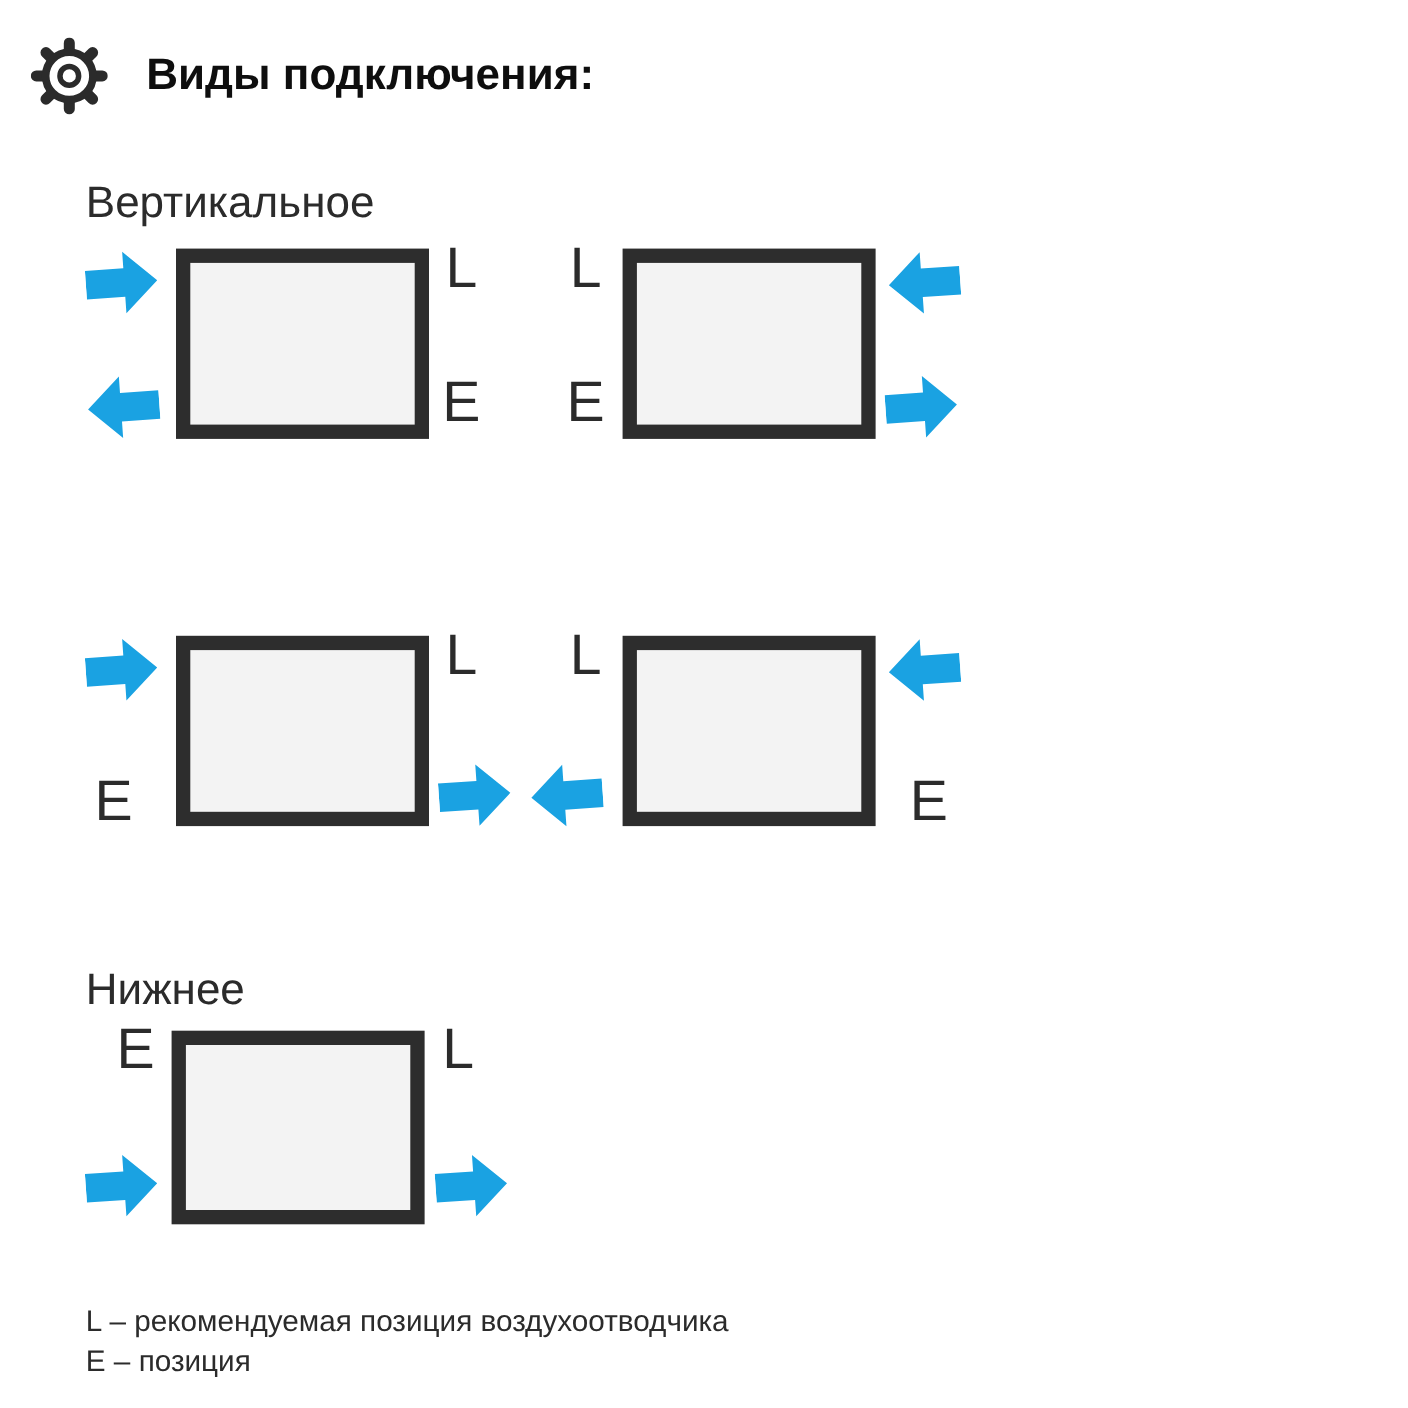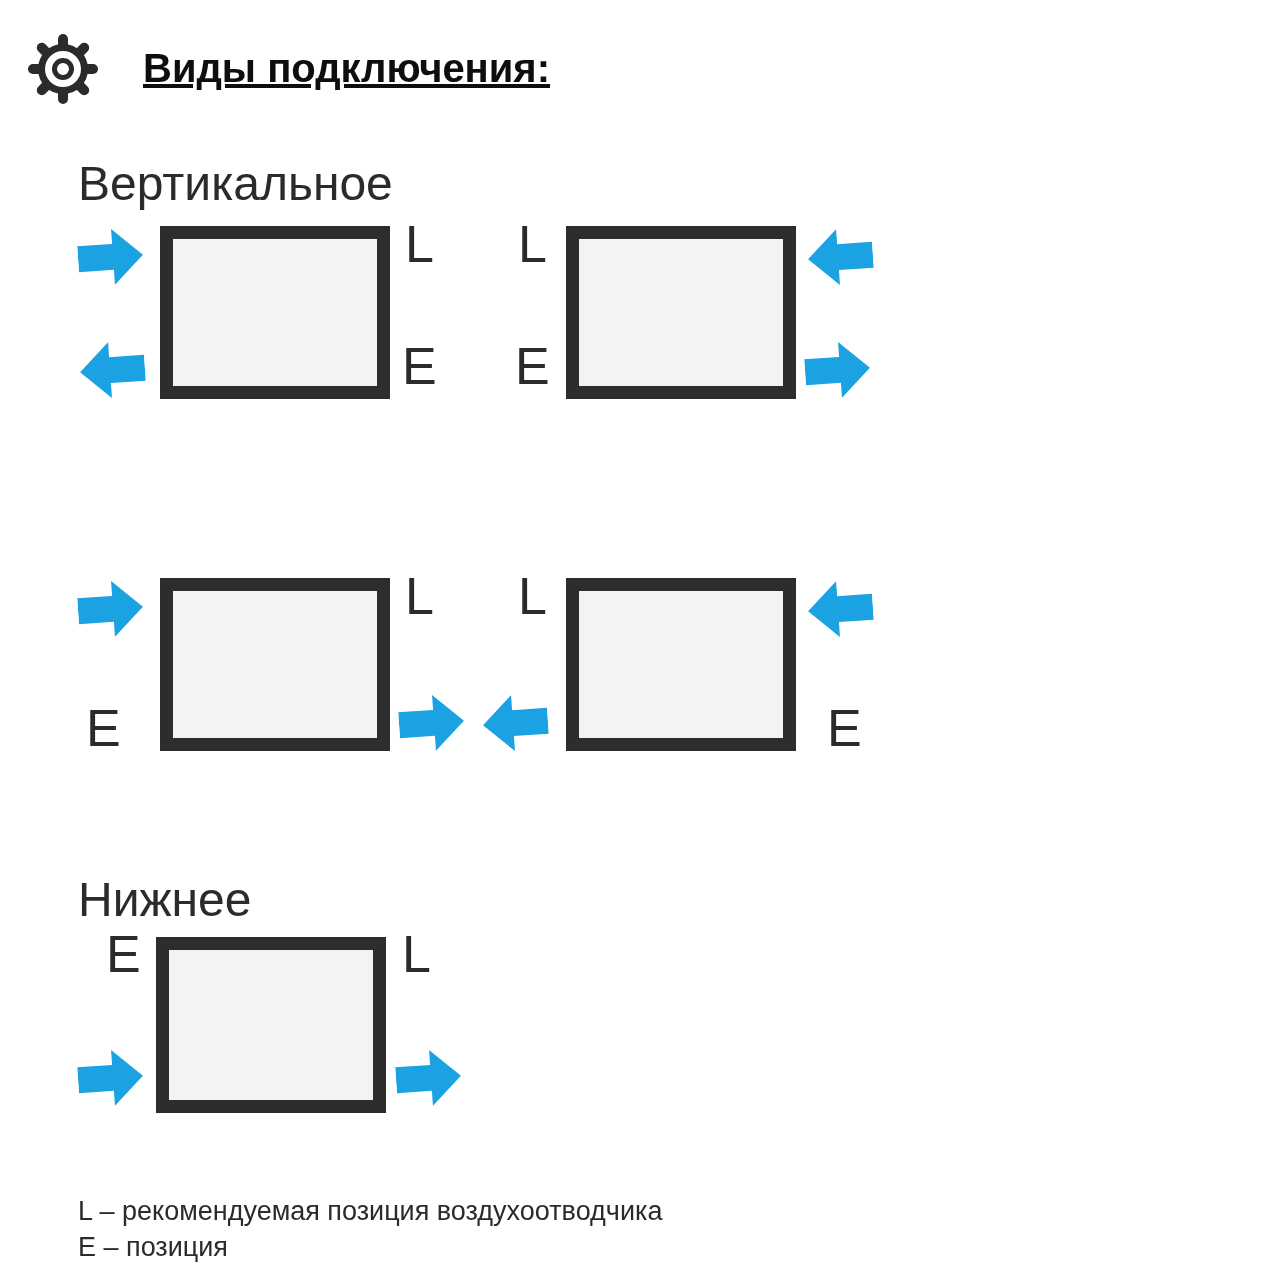--- a/index.html
+++ b/index.html
@@ -2,29 +2,29 @@
 <html><head>
 <meta charset="utf-8">
 <style>
   html,body{margin:0;padding:0;background:#ffffff;}
   .canvas{
     position:relative;width:1280px;height:1280px;background:#ffffff;overflow:hidden;
     font-family:"Liberation Sans","DejaVu Sans",sans-serif;color:#2b2b2b;
   }
   .abs{position:absolute;}
   .page-title{font-size:40px;font-weight:700;color:#0e0e0e;line-height:44px;white-space:nowrap;}
-  .section-title{font-size:48px;font-weight:400;color:#2b2b2b;line-height:44px;white-space:nowrap;}
+  .section-title{font-size:40px;font-weight:400;color:#2b2b2b;line-height:44px;white-space:nowrap;}
   .radiator{
     width:230px;height:173px;box-sizing:border-box;
     border:13px solid #2d2d2d;background:#f3f3f3;
   }
   .port-label{font-size:52px;font-weight:400;color:#2b2b2b;line-height:52px;}
   .arrow{width:66px;height:58px;transform:rotate(-4deg);}
   .arrow svg{display:block;width:66px;height:58px;}
-  .legend{font-size:27px;font-weight:400;color:#2b2b2b;line-height:36px;margin-top:10px;}
+  .legend{font-size:27px;font-weight:400;color:#2b2b2b;line-height:36px;}
   .gear{width:70px;height:70px;}
 </style>
 </head>
 <body>
 
 <div class="canvas">
 
   <svg style="position:absolute;width:0;height:0" aria-hidden="true">
     <defs>
       <polygon id="arrow-right-shape" points="0,16 35,16 35,1 65,29 35,57 35,42 0,42" fill="#1aa2e2"></polygon>
@@ -41,21 +41,21 @@
         <line x1="56" y1="35" x2="65" y2="35" stroke-width="10"></line>
         <line x1="20.2" y1="20.2" x2="13.8" y2="13.8" stroke-width="10"></line>
         <line x1="49.8" y1="49.8" x2="56.2" y2="56.2" stroke-width="10"></line>
         <line x1="49.8" y1="20.2" x2="56.2" y2="13.8" stroke-width="10"></line>
         <line x1="20.2" y1="49.8" x2="13.8" y2="56.2" stroke-width="10"></line>
       </g>
       <circle cx="35" cy="35" r="21.5" fill="#ffffff" stroke="#2b2b2b" stroke-width="7"></circle>
       <circle cx="35" cy="35" r="8.5" fill="#ffffff" stroke="#2b2b2b" stroke-width="5"></circle>
     </svg>
   </div>
-  <div class="abs page-title" style="left:143px;top:46px;text-decoration:underline;">Виды подключения:</div>
+  <div class="abs page-title" style="left:133px;top:46px;">Виды подключения:</div>
 
   <div class="abs section-title" style="left:78px;top:162px;">Вертикальное</div>
 
   <div class="abs radiator" style="left:160px;top:226px;"></div>
   <div class="abs arrow" style="left:78px;top:228px;">
     <svg viewBox="0 0 66 58">
         <use href="#arrow-right-shape"></use>
       </svg>
   </div>
   <div class="abs arrow" style="left:79px;top:341px;">

